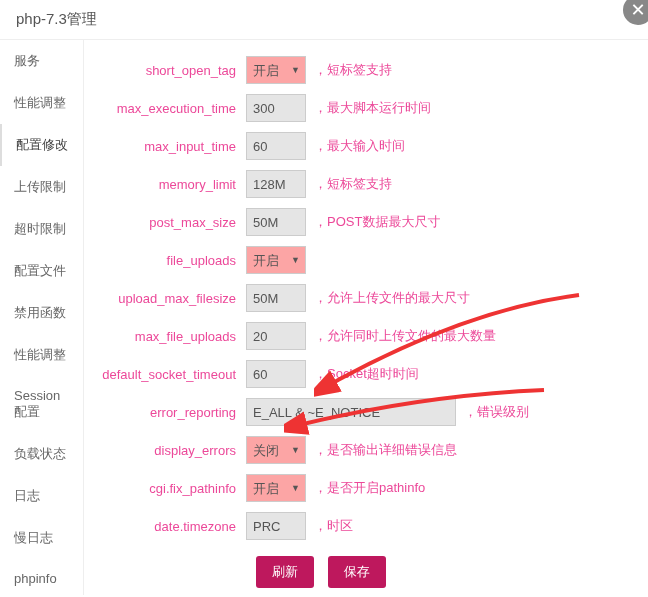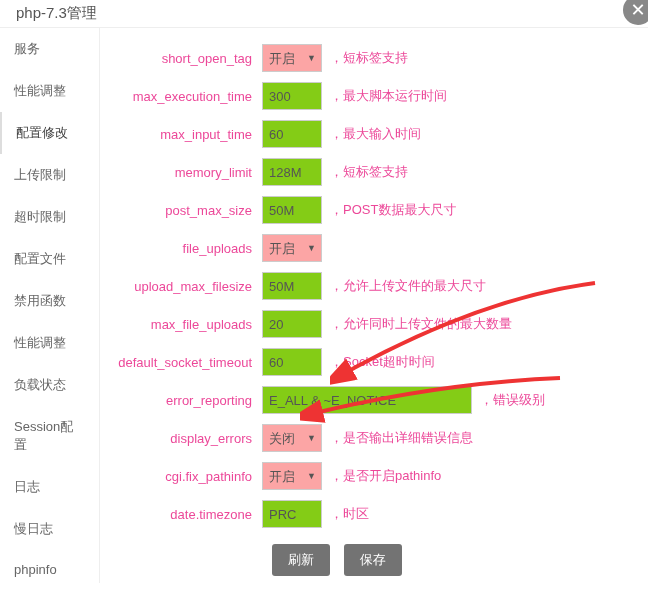--- a/index.html
+++ b/index.html
@@ -1,34 +1,34 @@
 <!DOCTYPE html>
 <html><head>
 <meta charset="utf-8">
 <style>
 * { box-sizing: border-box; margin: 0; padding: 0; }
 body { font-family: -apple-system, "Helvetica Neue", Arial, sans-serif; font-size: 13px; color: #666; background: #f5f5f5; }
 .modal { position: relative; width: 648px; height: 597px; background: #fff; box-shadow: 0 0 8px rgba(0,0,0,0.2); overflow: hidden; }
 .close-btn { position: absolute; top: -5px; right: -5px; width: 30px; height: 30px; border-radius: 50%; background: #888; color: #fff; font-size: 18px; line-height: 30px; text-align: center; cursor: pointer; z-index: 10; }
-.header { padding: 4px 16px; border-bottom: 1px solid #eee; font-size: 15px; color: #555; }
+.header { padding: 10px 16px; border-bottom: 1px solid #eee; font-size: 15px; color: #555; }
 .body { display: flex; height: calc(100% - 42px); }
-.sidebar { width: 100px; border-right: 1px solid #eee; overflow-y: auto; }
+.sidebar { width: 84px; border-right: 1px solid #eee; overflow-y: auto; }
 .sidebar-item { padding: 12px 14px; cursor: pointer; color: #666; font-size: 13px; }
 .sidebar-item.active { background: #fff; color: #404040; border-left: 2px solid #ddd; }
 .content { flex: 1; padding: 16px 12px; overflow-y: auto; position: relative; }
 .form-row { display: flex; align-items: center; margin-bottom: 10px; }
 .form-label { width: 150px; text-align: right; padding-right: 10px; color: #ec4899; font-size: 13px; }
-.form-control { width: 60px; height: 28px; border: 1px solid #ccc; padding: 0 6px; font-size: 13px; color: #555; background: #84cc16; }
+.form-control { width: 60px; height: 28px; border: 1px solid #ccc; padding: 0 6px; font-size: 13px; color: #555; background: #e5e5e5; }
 .form-control.wide { width: 210px; }
 select.form-control { appearance: none; -webkit-appearance: none; background: #fca5a5; padding-right: 18px; }
 .select-wrap { position: relative; display: inline-block; }
 .select-wrap::after { content: "▼"; position: absolute; right: 6px; top: 50%; transform: translateY(-50%); font-size: 9px; color: #555; pointer-events: none; }
 .form-desc { margin-left: 8px; color: #ec4899; font-size: 13px; text-align: center; }
 .buttons { margin-left: 160px; margin-top: 16px; }
-.btn { display: inline-block; padding: 7px 16px; border: none; border-radius: 3px; background: #737373; color: #fff; font-size: 13px; cursor: pointer; margin-right: 10px; }
+.btn { display: inline-block; padding: 7px 16px; border: none; border-radius: 3px; background: #be185d; color: #fff; font-size: 13px; cursor: pointer; margin-right: 10px; }
 .arrow-svg { position: absolute; pointer-events: none; z-index: 5; }
 </style>
 </head>
 <body>
 <div class="modal">
 
 <div class="close-btn">
 <span>✕</span>
 </div>
 
@@ -40,22 +40,22 @@
 
 <div class="sidebar">
 <div class="sidebar-item">服务</div>
 <div class="sidebar-item">性能调整</div>
 <div class="sidebar-item active">配置修改</div>
 <div class="sidebar-item">上传限制</div>
 <div class="sidebar-item">超时限制</div>
 <div class="sidebar-item">配置文件</div>
 <div class="sidebar-item">禁用函数</div>
 <div class="sidebar-item">性能调整</div>
+<div class="sidebar-item">Session配置</div>
 <div class="sidebar-item">负载状态</div>
-<div class="sidebar-item">Session配置</div>
 <div class="sidebar-item">日志</div>
 <div class="sidebar-item">慢日志</div>
 <div class="sidebar-item">phpinfo</div>
 </div>
 
 <div class="content">
 
 <div class="form-row">
 <div class="form-label">short_open_tag</div>
 <div class="select-wrap"><select class="form-control"><option>开启</option></select></div>

